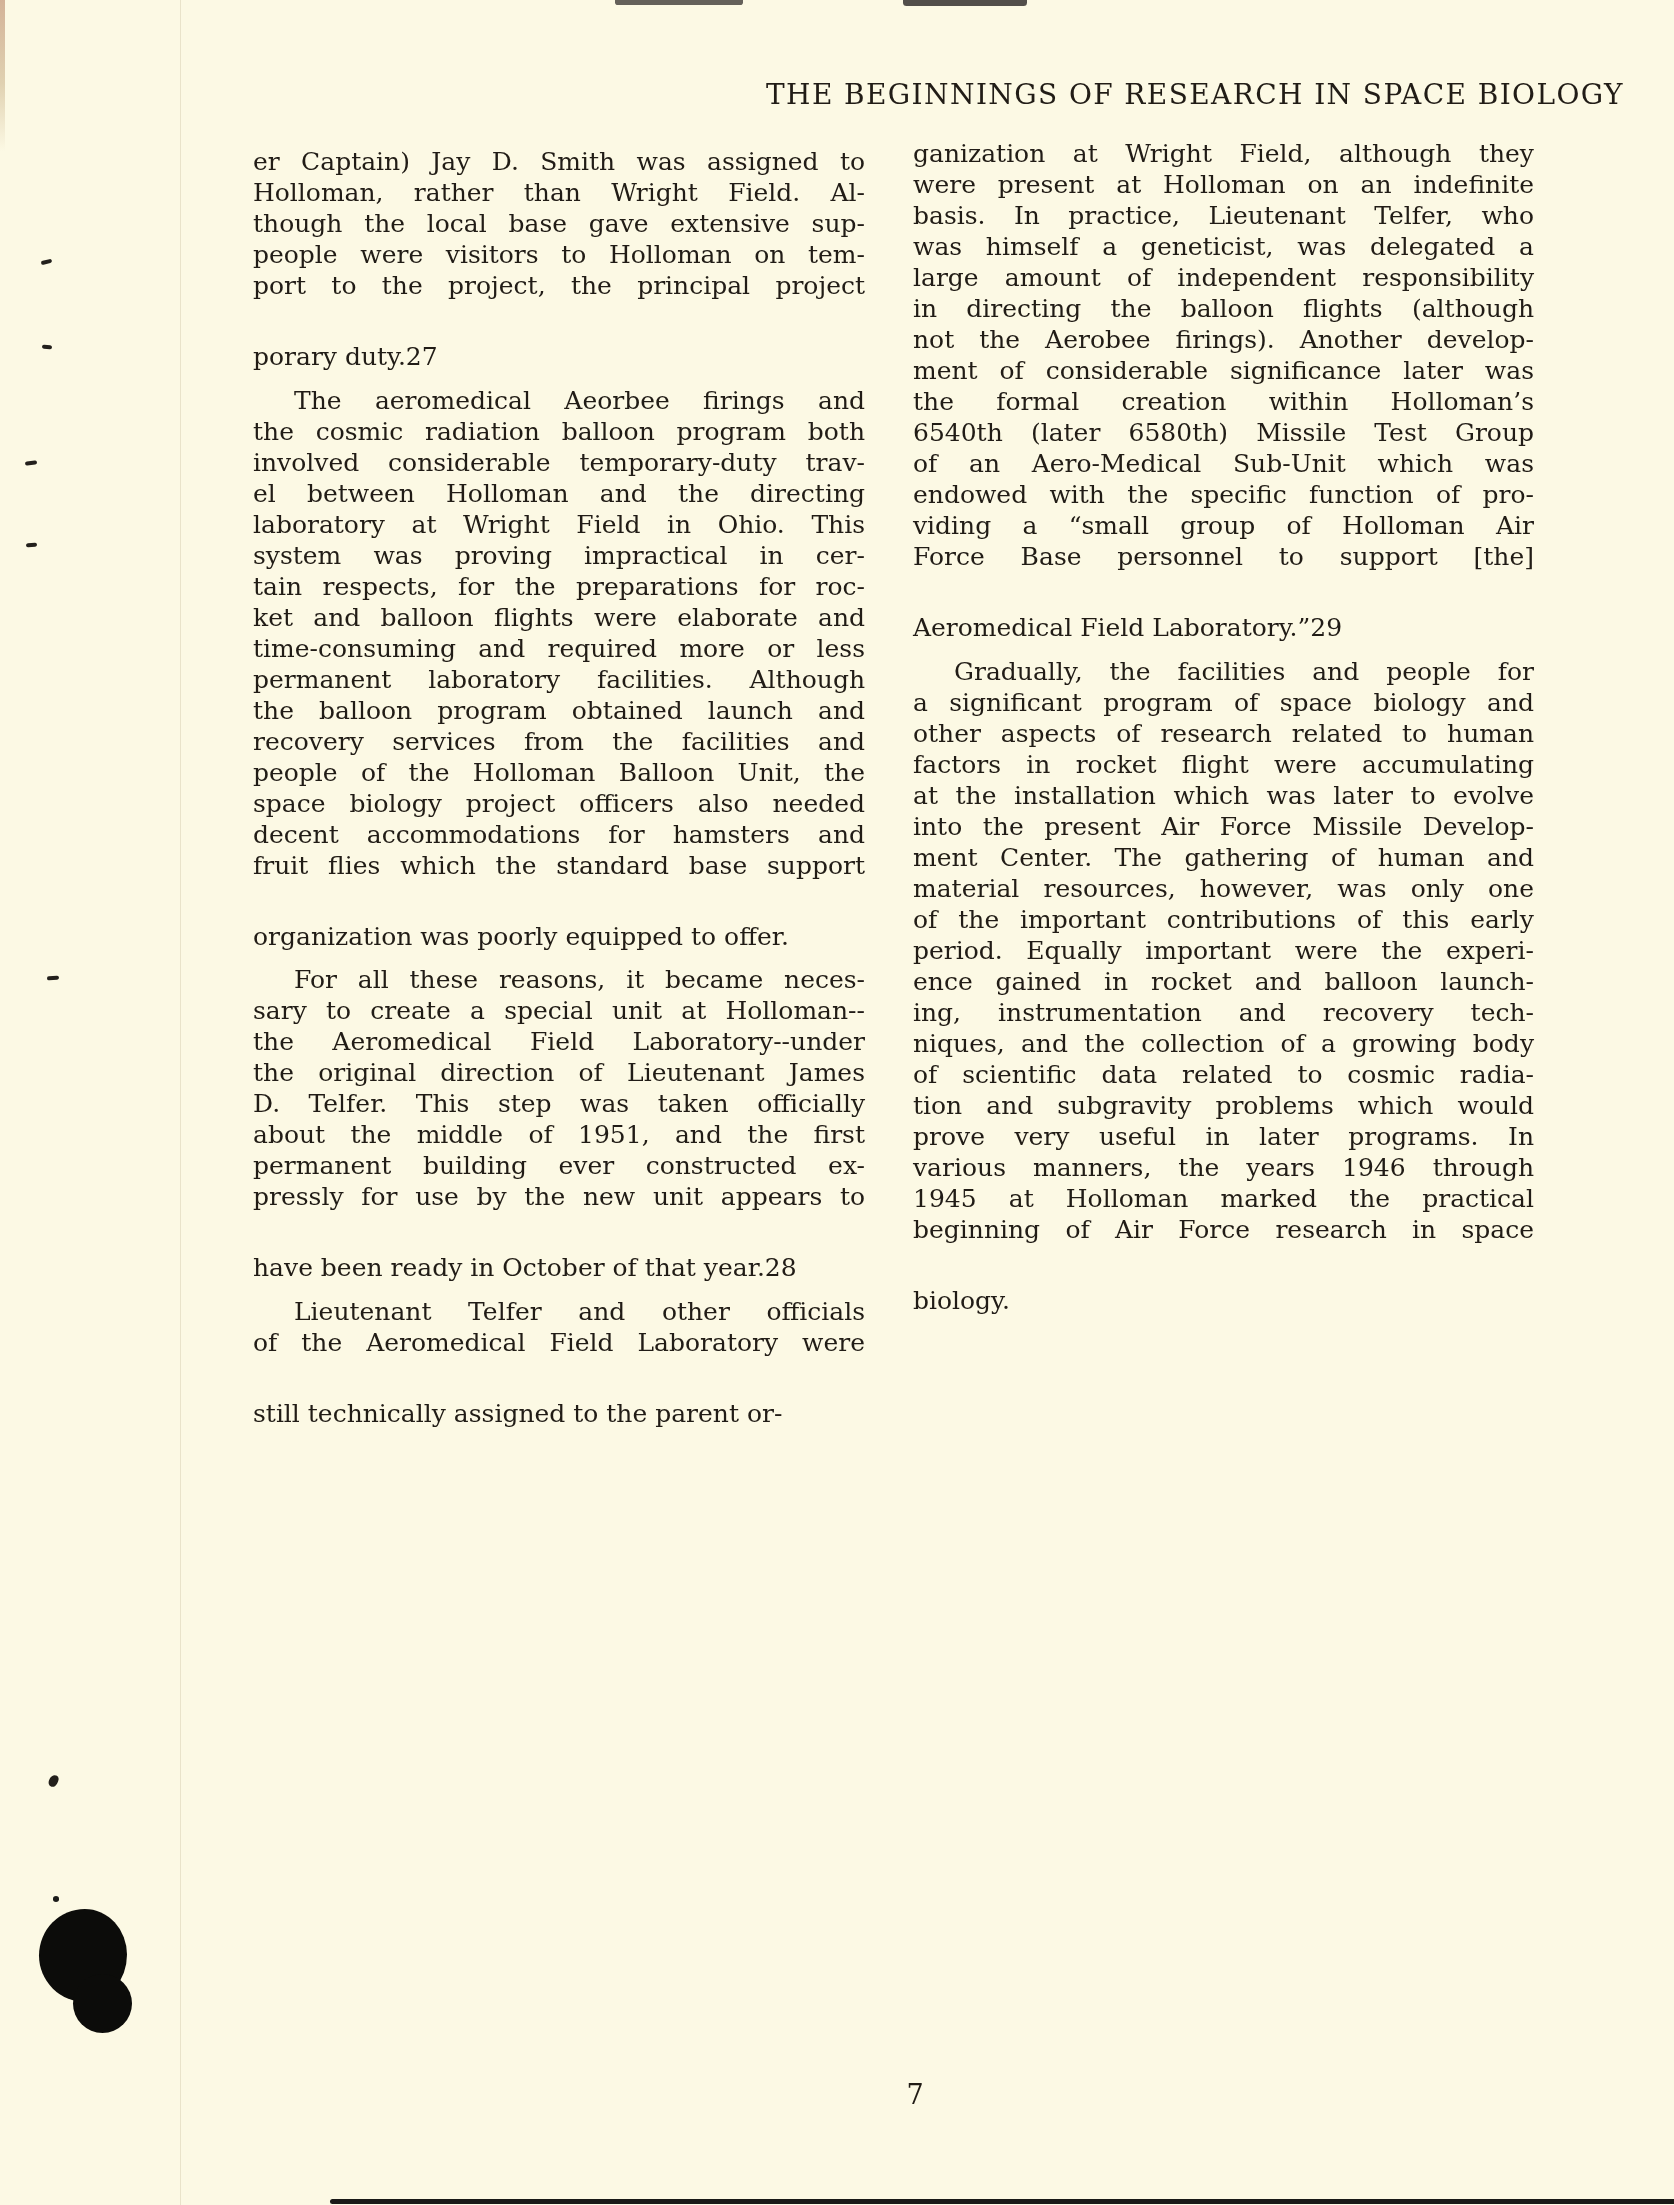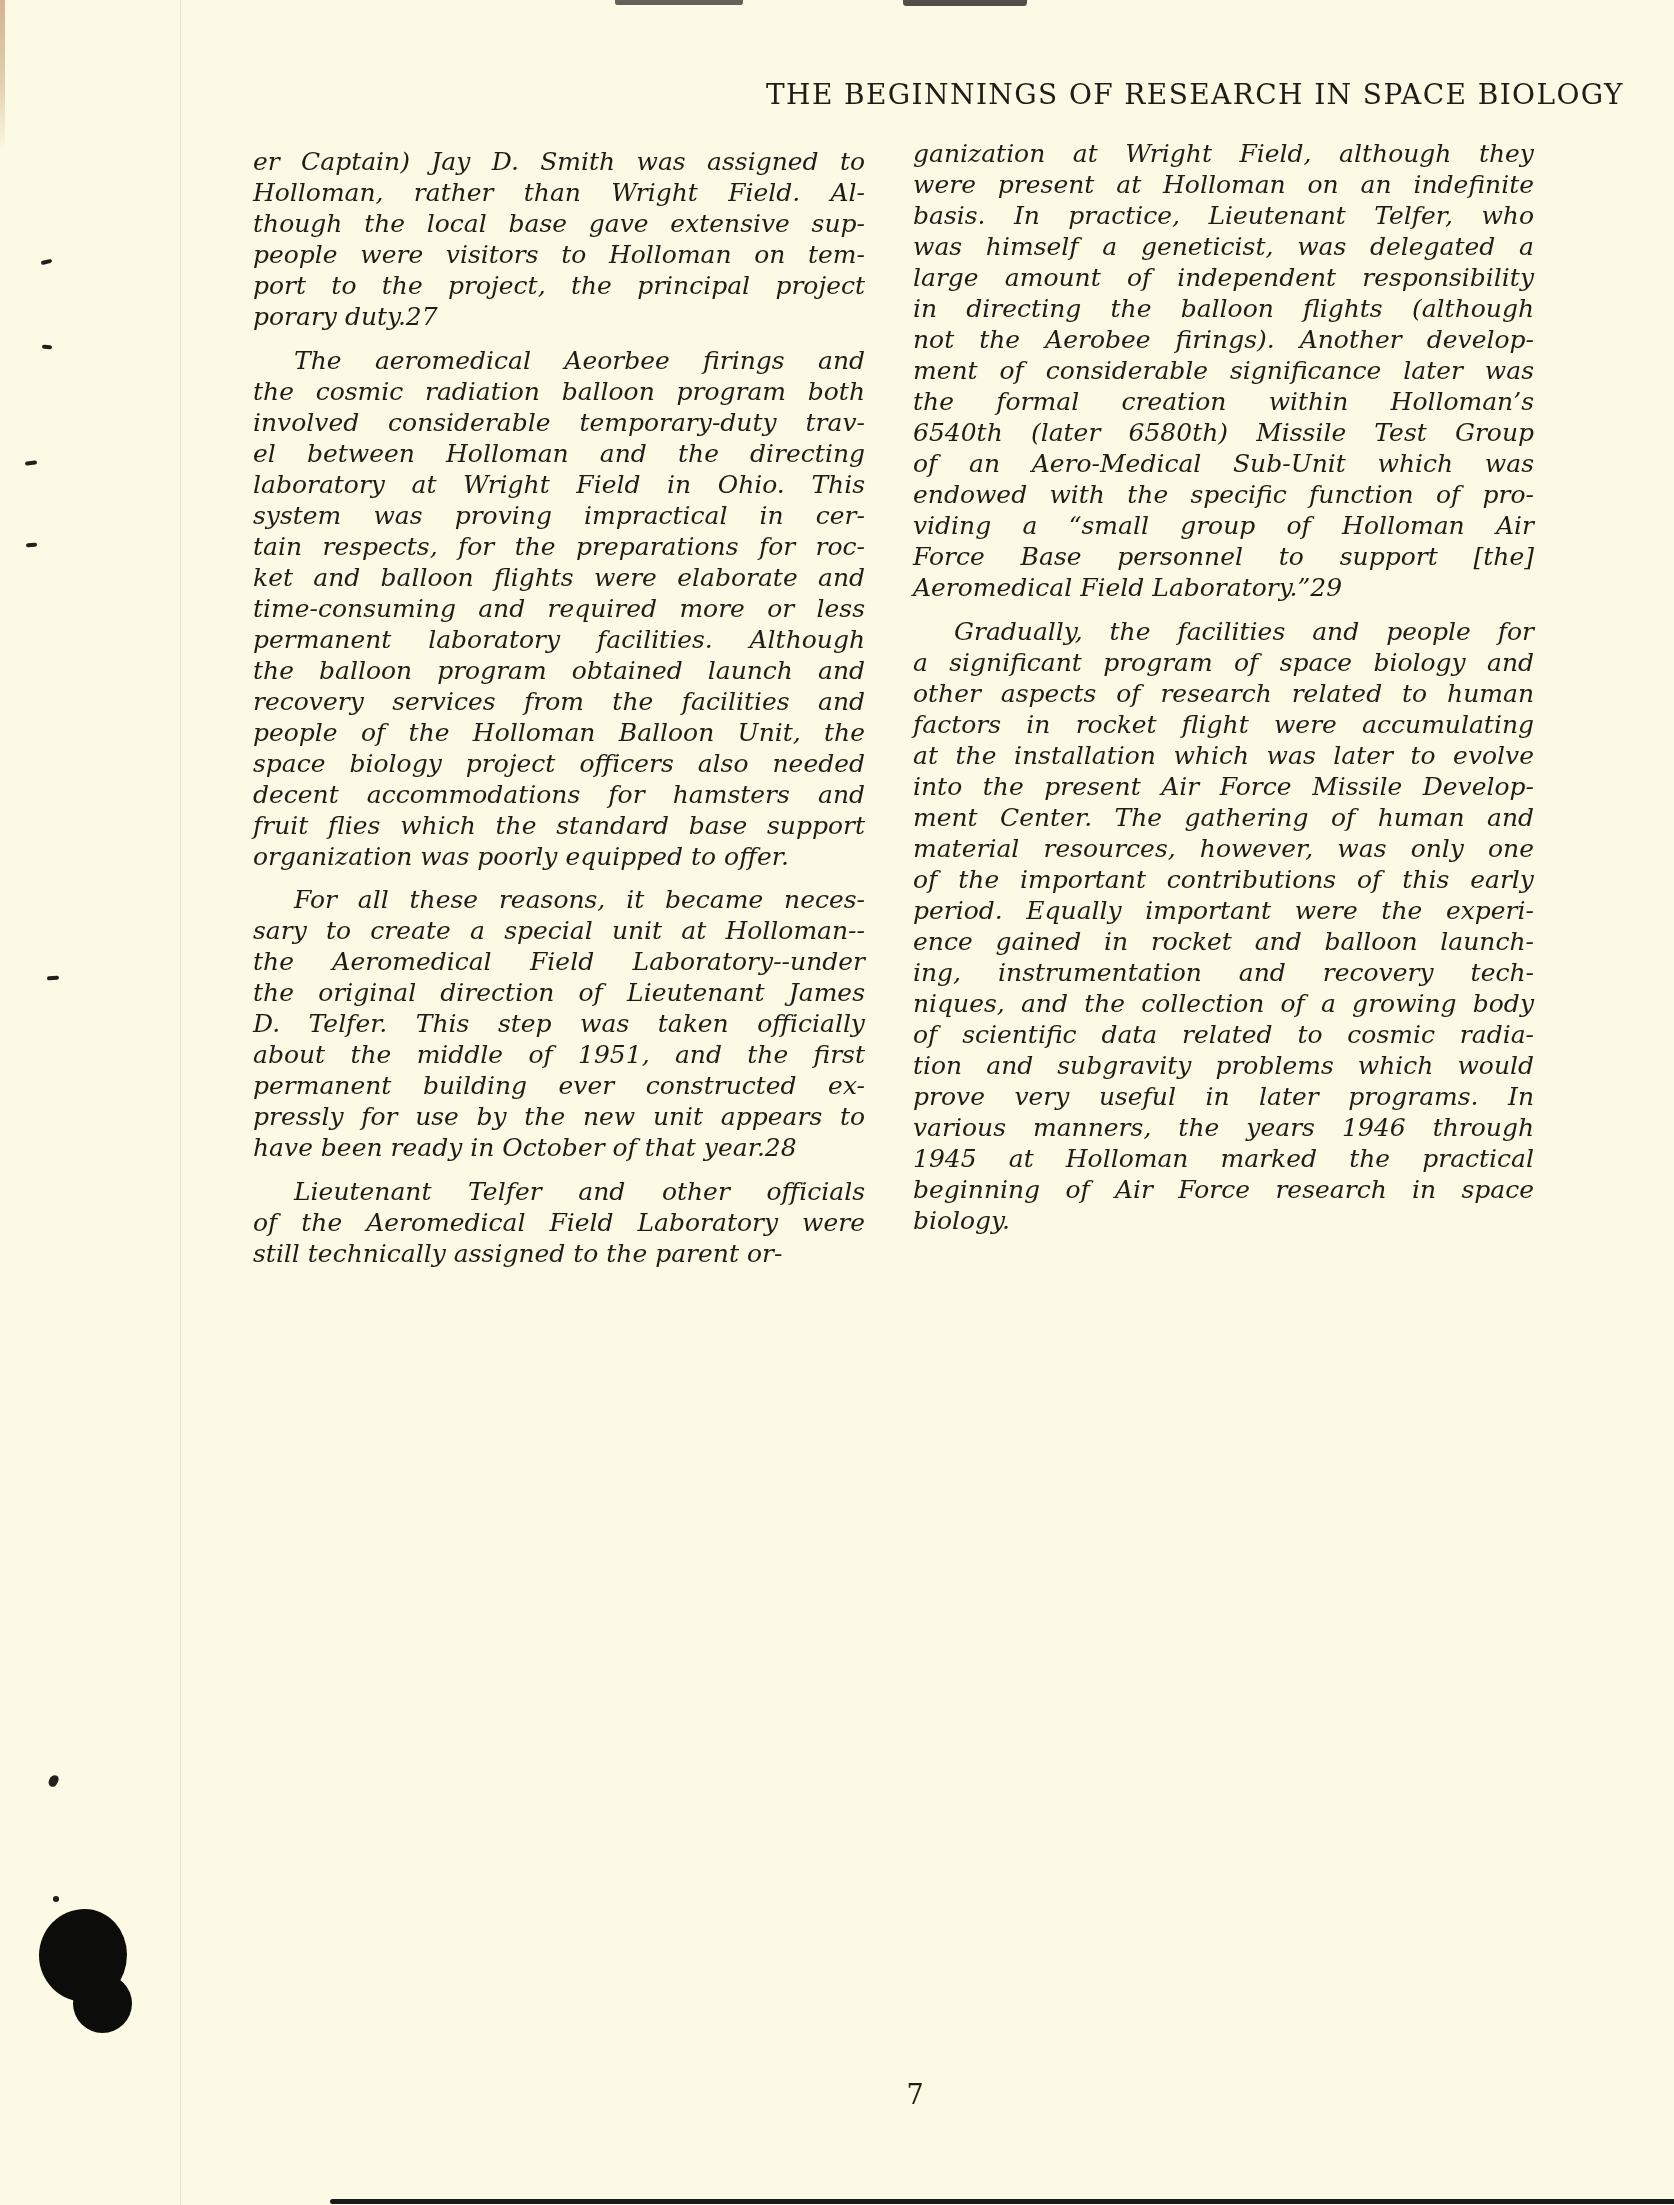--- a/index.html
+++ b/index.html
@@ -11,31 +11,31 @@
     overflow:hidden;
   }
   .sheet { position:absolute; inset:0; }
 
   .running-head {
     position:absolute; left:766px; top:79px; width:751px;
     text-align:center; font-size:28px; line-height:31px;
     letter-spacing:1.4px; white-space:nowrap;
   }
 
-  .col { position:absolute;font-style:italic; }
+  .col { position:absolute; }
   .col-left  { left:253px;  top:146px; width:612px; }
   .col-right { left:913px; top:138px; width:621px; }
 
   .para { margin:0 0 12.6px 0; }
   .line {
     font-size:25px; line-height:31px; height:31px;
     text-align:justify; text-align-last:justify;
     overflow:visible; white-space:normal;
   }
-  .line.last { text-align-last:left; }
+  .line.last { text-align-last:left;margin-top:40px; }
   .para.indent .line:first-child { text-indent:41px;margin-top:8px; }
 
   .page-number {
     position:absolute; left:873px; top:2079px; width:84px;
     text-align:center; font-size:27px; line-height:31px;
   }
 
   
   .artifact { position:absolute; }
   .gutter-line { left:180px; top:0; width:1.4px; height:2205px;

